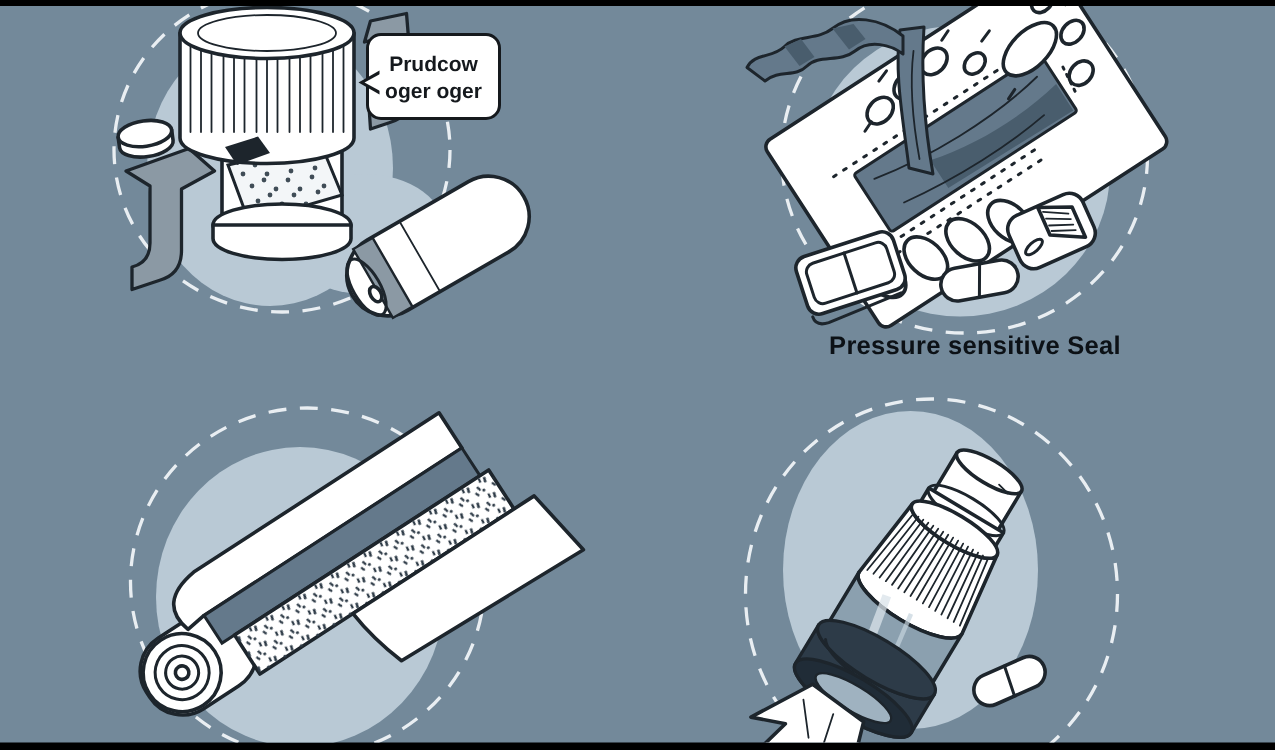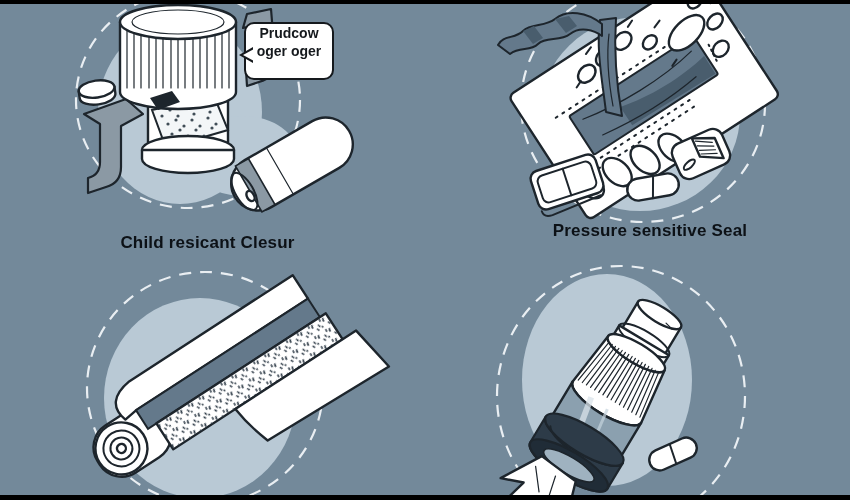--- a/index.html
+++ b/index.html
@@ -21,21 +21,21 @@
     position:absolute; text-align:center; font-weight:bold;
     font-size:17px; color:var(--text); letter-spacing:.2px;
   }
   .cap-tl { left:40px;  top:233px; width:335px; }
   .cap-tr { left:482px; top:221px; width:336px; }
   .cap-br { left:465px; top:295px; width:290px; font-size:18px; }
 
   .bubble {
     position:absolute; left:244px; top:22px; width:86px; height:54px;
     background:#fff; border:2.5px solid #15191d; border-radius:10px;
-    display:flex; flex-direction:column; align-items:center; 
+    display:flex; flex-direction:column; align-items:center; justify-content:center;
     font-weight:bold; font-size:14px; line-height:1.3; color:#15191d;
   }
   .bubble::before {
     content:''; position:absolute; left:-15px; top:23px;
     border:8px solid transparent; border-right:14px solid #15191d;
   }
   .bubble::after {
     content:''; position:absolute; left:-9px; top:25px;
     border:6px solid transparent; border-right:11px solid #fff;
   }
@@ -301,15 +301,14 @@
       <rect class="wh" x="-25" y="-10.5" width="50" height="21" rx="10.5" stroke-width="2.2"></rect>
       <line class="ln" x1="1" y1="-10.5" x2="-1" y2="10.5" stroke-width="1.6"></line>
     </g>
   </svg>
 
   <div class="bubble">
     <span>Prudcow</span>
     <span>oger oger</span>
   </div>
 
-  <div class="caption cap-tl">Child resicant Clesur</div>
   <div class="caption cap-tr">Pressure sensitive Seal</div>
 </div>
 
 </body></html>

